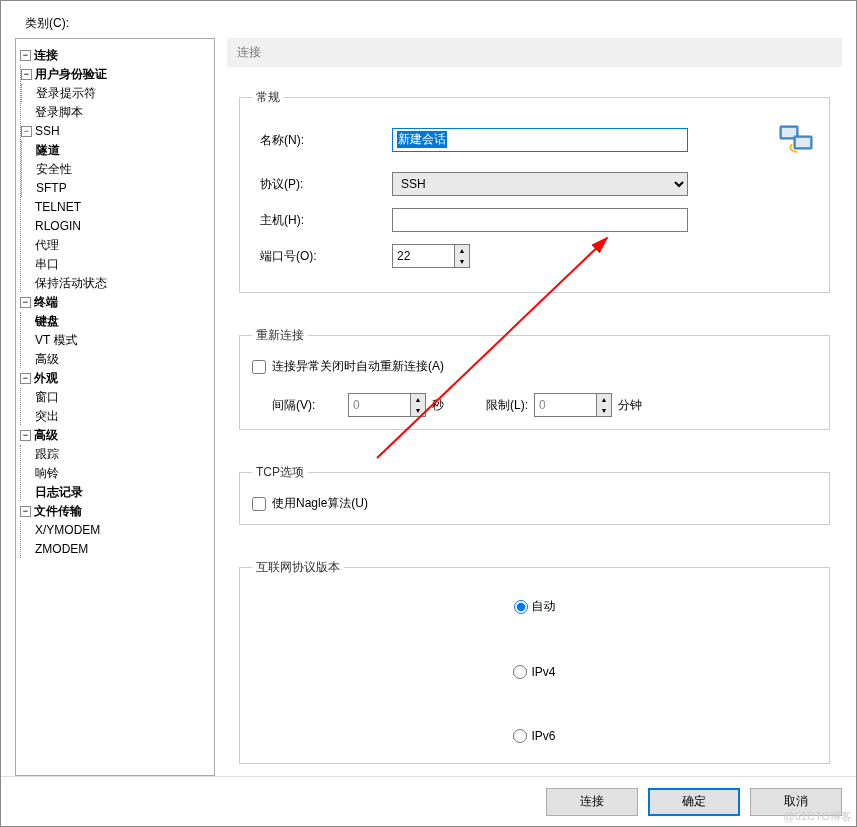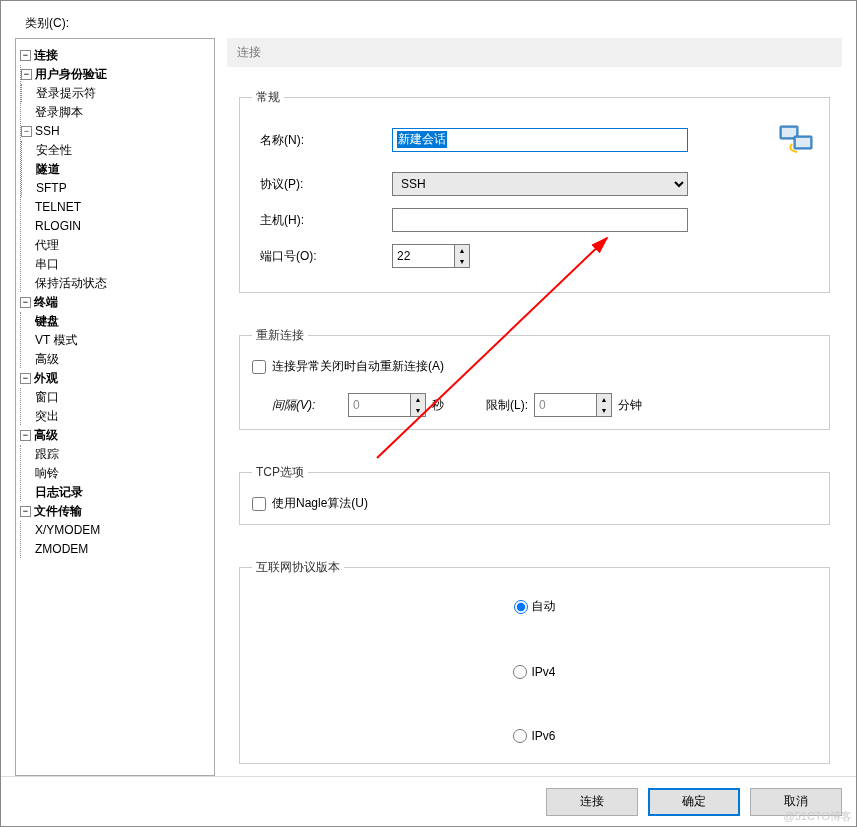--- a/index.html
+++ b/index.html
@@ -86,29 +86,29 @@
                     <span>登录脚本</span>
                   </div>
                 </li>
               <li>
                 <div class="tn">
                     <span class="twg">−</span>
                     <span>SSH</span>
                   </div>
                 <ul class="dotted-v">
                   <li>
+                      <div class="tn bold">
+                        <span class="tw"></span>
+                        <span>隧道</span>
+                      </div>
+                    </li>
+                  <li>
                       <div class="tn">
                         <span class="tw"></span>
                         <span>安全性</span>
-                      </div>
-                    </li>
-                  <li>
-                      <div class="tn bold">
-                        <span class="tw"></span>
-                        <span>隧道</span>
                       </div>
                     </li>
                   <li>
                       <div class="tn">
                         <span class="tw"></span>
                         <span>SFTP</span>
                       </div>
                     </li>
                 </ul>
               </li>
@@ -283,21 +283,21 @@
 
         </fieldset>
 
         <fieldset>
           <legend>重新连接</legend>
           <label class="chk">
             <input type="checkbox" style="">
             <span>连接异常关闭时自动重新连接(A)</span>
           </label>
           <div class="reconnect-row">
-            <span style="width:70px;font-style:italic;">间隔(V):</span>
+            <span style="width:70px;">间隔(V):</span>
             <div class="spinner">
               <input class="disabled-input" value="0" style="">
               <div class="btns">
                   <div>▲</div>
                   <div>▼</div>
                 </div>
             </div>
             <span>秒</span>
             <span style="width:30px;"></span>
             <span>限制(L):</span>

